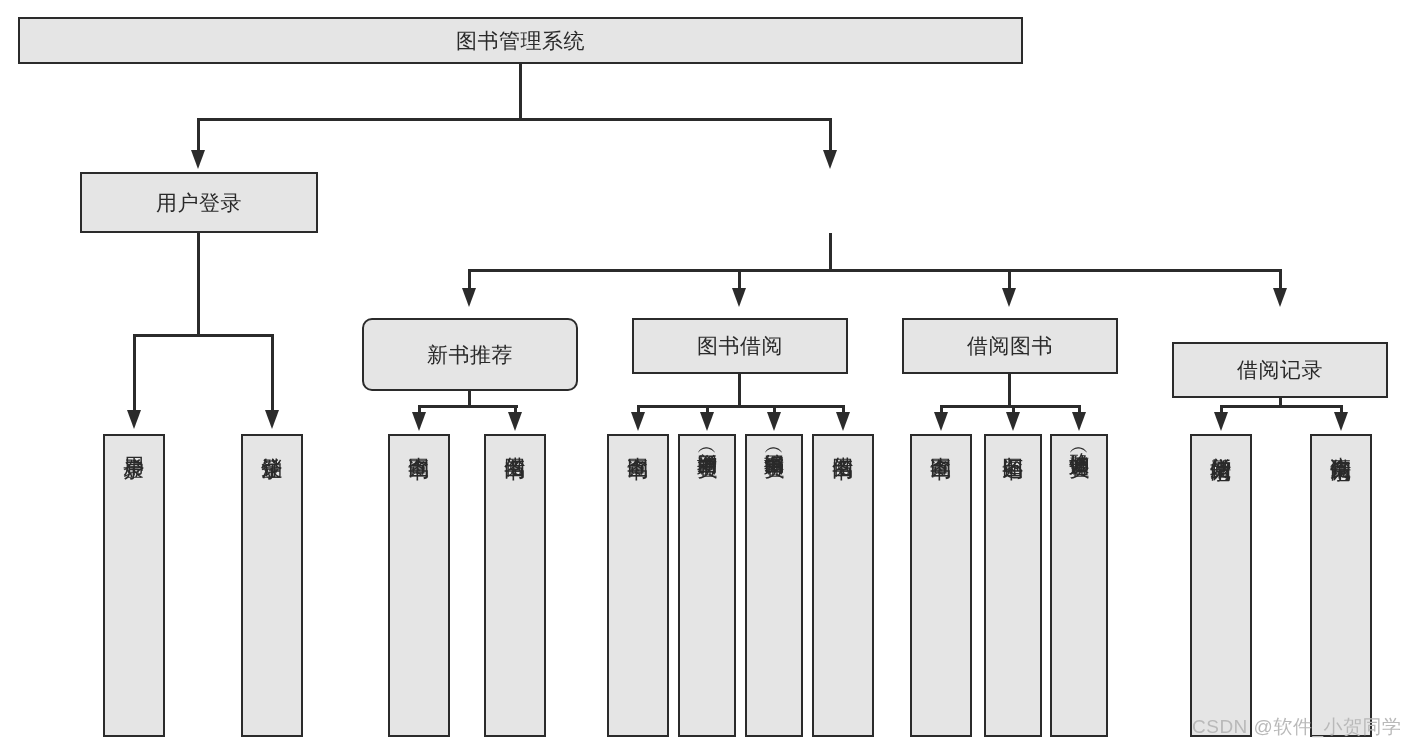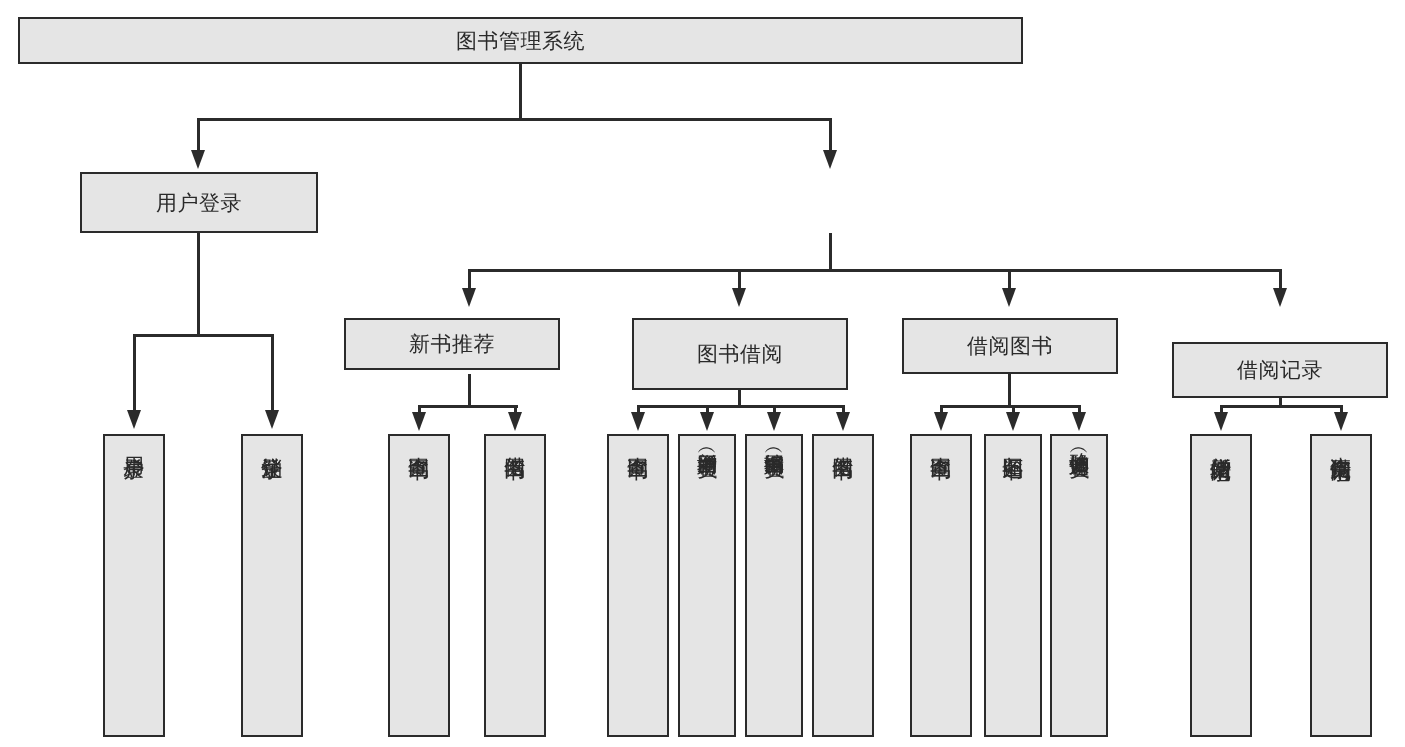--- a/index.html
+++ b/index.html
@@ -140,23 +140,23 @@
     <div class="arrow" style="left:1214px; top:412px;"></div>
     <div class="conn vline" style="left:1340px; top:405px; height:12px;"></div>
     <div class="arrow" style="left:1334px; top:412px;"></div>
   </div>
 
   <div class="node node-h" style="left:18px; top:17px; width:1005px; height:47px;">图书管理系统</div>
 
   <div class="node node-h" style="left:80px; top:172px; width:238px; height:61px;">用户登录</div>
 
 
-  <div class="node node-h" style="left:344px; top:318px; width:216px; height:52px;">新书推荐</div>
-
-  <div class="node node-h" style="left:632px; top:318px; width:216px; height:72px;">图书借阅</div>
+  <div class="node node-h" style="left:362px; top:318px; width:216px; height:73px;border-radius:10px;">新书推荐</div>
+
+  <div class="node node-h" style="left:632px; top:318px; width:216px; height:56px;">图书借阅</div>
 
   <div class="node node-h" style="left:902px; top:318px; width:216px; height:56px;">借阅图书</div>
 
   <div class="node node-h" style="left:1172px; top:318px; width:216px; height:56px;margin-top:24px;">借阅记录</div>
 
   <div class="node node-v" style="left:103px; top:434px; width:62px; height:303px;">
     <span class="vtext">用户登录</span>
   </div>
 
   <div class="node node-v" style="left:241px; top:434px; width:62px; height:303px;">
@@ -200,14 +200,15 @@
   </div>
 
   <div class="node node-v" style="left:1190px; top:434px; width:62px; height:303px;">
     <span class="vtext">新增借阅记录</span>
   </div>
 
   <div class="node node-v" style="left:1310px; top:434px; width:62px; height:303px;">
     <span class="vtext">查询借阅记录</span>
   </div>
 
+  <div class="watermark" style="left:1192px; top:714px;">CSDN @软件_小贺同学</div>
 
 </div>
 
 </body></html>

